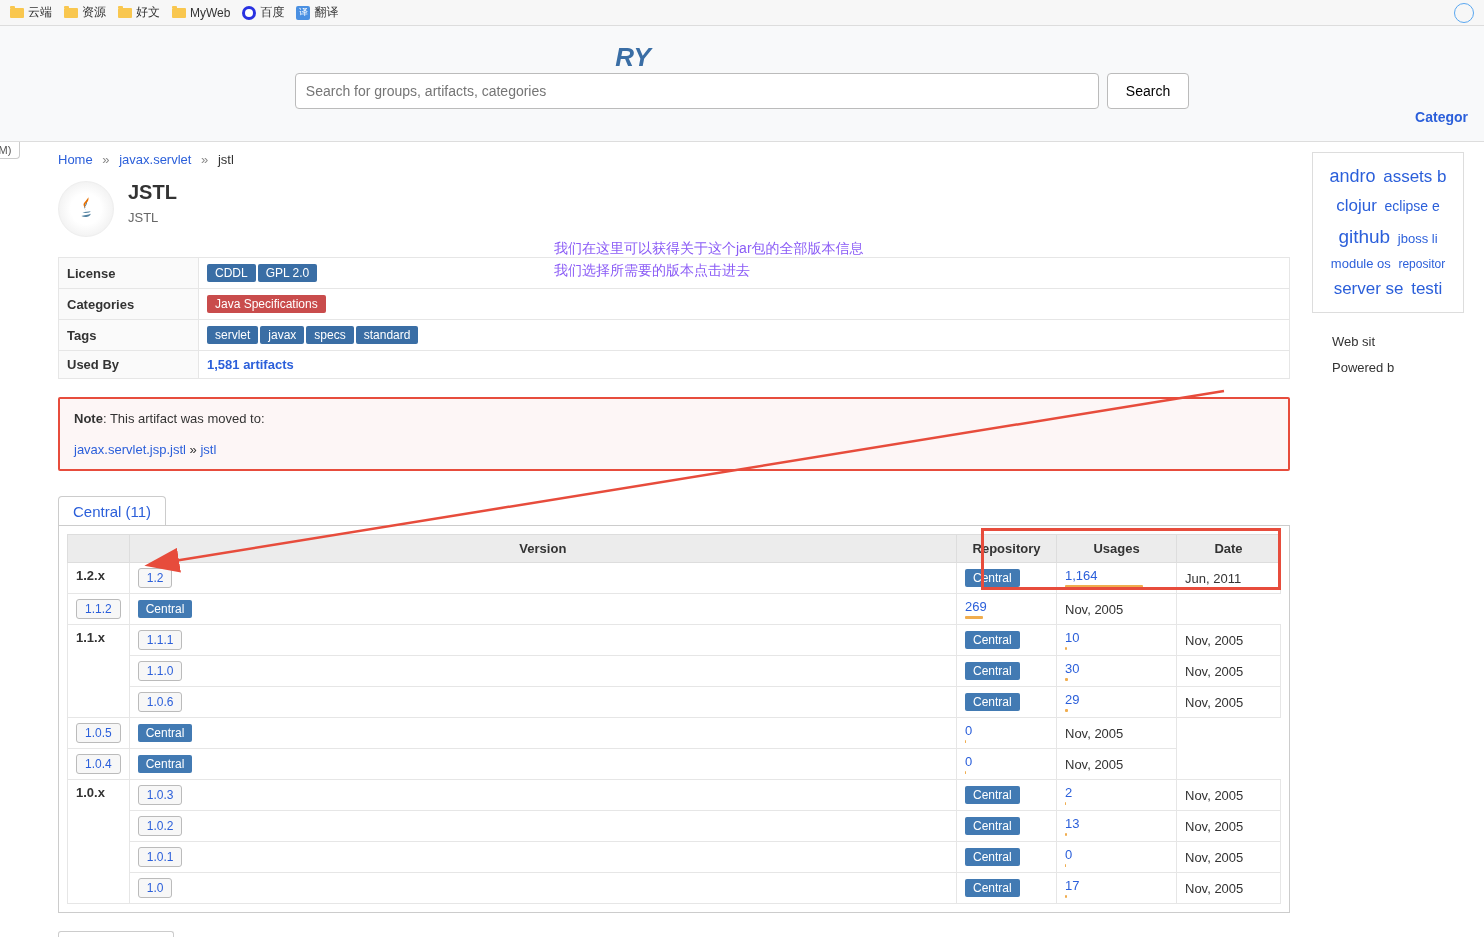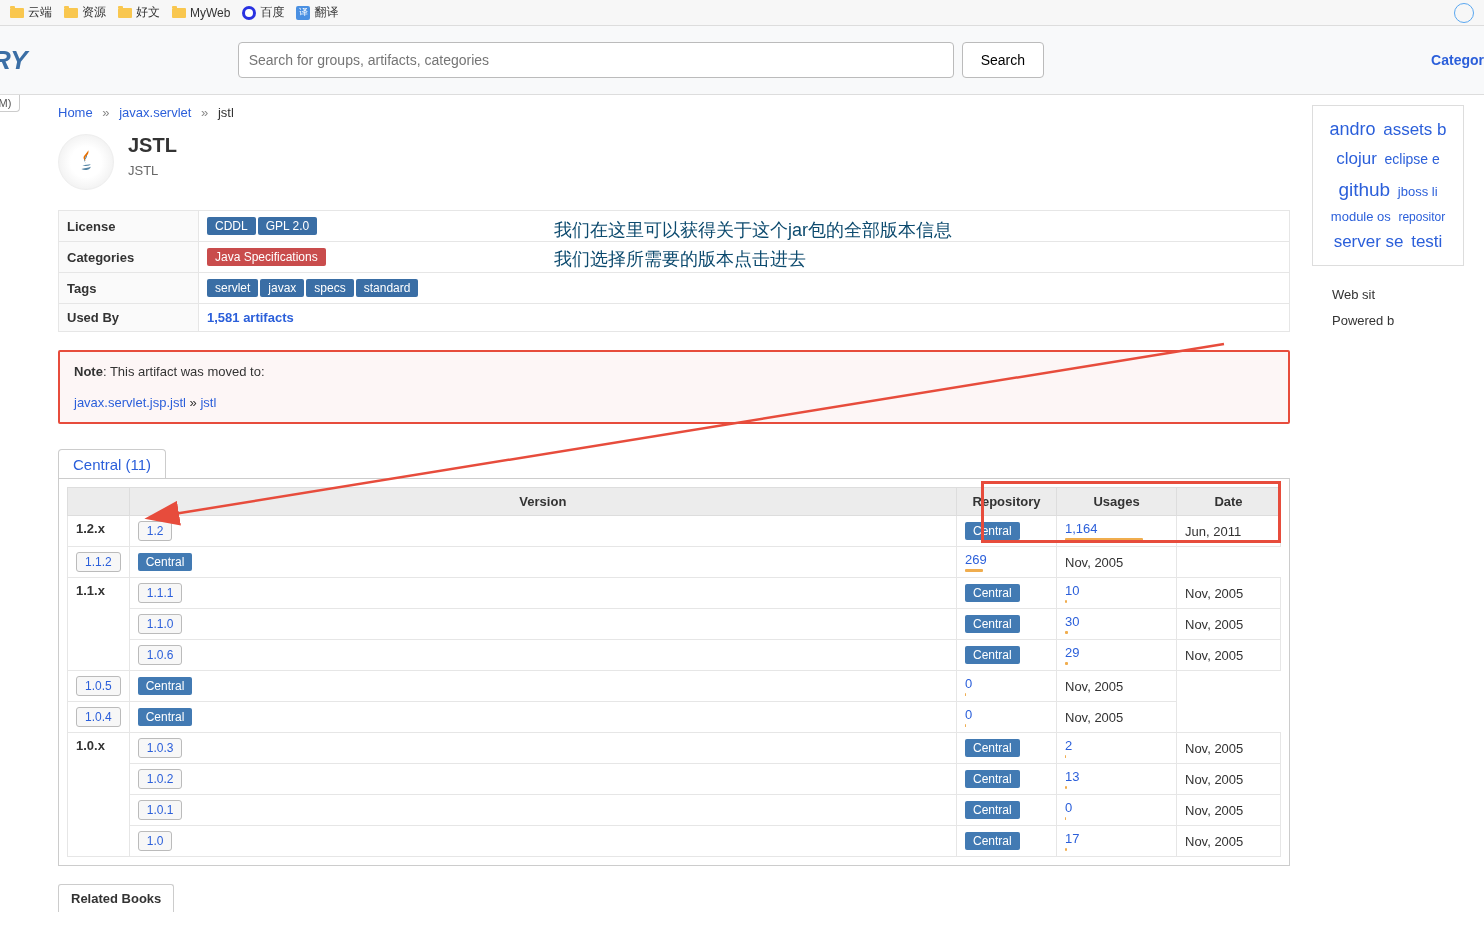--- a/index.html
+++ b/index.html
@@ -9,24 +9,24 @@
     .top-toolbar { display: flex; align-items: center; gap: 10px; padding: 4px 10px; background: #f7f7f7; border-bottom: 1px solid #ddd; height: 26px; }
     .bm { display: flex; align-items: center; gap: 4px; white-space: nowrap; font-size: 12px; cursor: pointer; }
     .folder-icon { width: 14px; height: 10px; background: #f9c74f; border-radius: 1px; display: inline-block; position: relative; }
     .folder-icon::before { content: ''; position: absolute; top: -2px; left: 0; width: 5px; height: 2px; background: #f9c74f; border-radius: 1px 1px 0 0; }
     .baidu-icon { width: 14px; height: 14px; display: inline-block; border-radius: 50%; background: linear-gradient(#2932e1,#2932e1); position: relative; }
     .baidu-icon::after { content: ''; position: absolute; left: 3px; top: 3px; width: 8px; height: 8px; background: white; border-radius: 50%; }
     .trans-icon { width: 14px; height: 14px; background: #4a90e2; color: #fff; font-size: 9px; display: inline-flex; align-items: center; justify-content: center; border-radius: 2px; }
     .spacer { flex: 1; }
     .profile-circle { width: 20px; height: 20px; border: 1.5px solid #5aa7f0; border-radius: 50%; }
     
-    .header-bar { background: #f8f9fa; border-bottom: 1px solid #ddd; padding: 16px 0; display: flex; align-items: center; }
+    .header-bar { background: #f8f9fa; border-bottom: 1px solid #ddd; padding: 16px 16px; display: flex; align-items: center; flex-direction: column; }
     .logo-ry { font-size: 26px; font-weight: bold; color: #3a6ea5; font-style: italic; margin-left: -8px; margin-right: 210px; }
     .search-wrap { display: flex; gap: 8px; align-items: center; }
-    .search-input { width: 716px; height: 36px; border: 1px solid #bbb; border-radius: 4px; padding: 0 10px; font-size: 14px; }
+    .search-input { width: 804px; height: 36px; border: 1px solid #bbb; border-radius: 4px; padding: 0 10px; font-size: 14px; }
     .search-btn { height: 36px; padding: 0 18px; background: #fff; border: 1px solid #bbb; border-radius: 4px; cursor: pointer; font-size: 14px; }
     .category-link { margin-left: auto; margin-right: 0; color: #2b5fda; font-weight: bold; font-size: 14px; text-align: center; }
     
     .main-layout { display: flex; }
     .left-stub { width: 44px; }
     .left-stub .pill { border: 1px solid #ccc; border-radius: 0 0 4px 4px; border-top: none; margin-left: -10px; padding: 2px 4px; font-size: 11px; color: #555; width: 30px; text-align: center; }
     .content { flex: 1; padding: 10px 14px; max-width: 1260px; }
     .right-sidebar { width: 160px; padding: 10px 0 10px 8px; overflow: hidden; }
     
     .breadcrumb { margin-bottom: 14px; font-size: 13px; }
@@ -41,21 +41,21 @@
     .meta-table { width: 100%; border-collapse: collapse; margin-bottom: 18px; }
     .meta-table td { padding: 6px 8px; border: 1px solid #e6e6e6; vertical-align: middle; }
     .meta-table td.label { width: 140px; background: #fafafa; font-weight: bold; }
     .badge { display: inline-block; padding: 2px 8px; background: #3a6ea5; color: #fff; font-size: 12px; border-radius: 2px; margin-right: 2px; }
     .badge.red { background: #c94c4c; }
     
     .note-box { border: 2px solid #e74c3c; background: #fdf6f6; padding: 12px 14px; border-radius: 2px; margin-bottom: 24px; position: relative; }
     .note-box .note-label { font-weight: bold; }
     .note-box .moved-to { margin-top: 16px; }
     
-    .annotation { position: absolute; color: #0c4a6e; font-size: 18px; line-height: 1.6; pointer-events: none; margin-top: 26px; }
+    .annotation { position: absolute; color: #8b5cf6; font-size: 14px; line-height: 1.6; pointer-events: none; }
     
     .tab-container { position: relative; }
     .tab { display: inline-block; background: #fff; border: 1px solid #ccc; border-bottom: none; border-radius: 4px 4px 0 0; padding: 6px 14px; color: #2b5fda; font-size: 15px; position: relative; top: 1px; }
     .tab-body { border: 1px solid #ccc; padding: 8px; overflow-x: auto; }
     
     .version-table { width: 100%; border-collapse: collapse; min-width: 1170px; }
     .version-table thead th { background: #ececec; padding: 6px 8px; font-weight: bold; border: 1px solid #ddd; font-size: 13px; }
     .version-table tbody td { padding: 5px 8px; border: 1px solid #e6e6e6; font-size: 13px; vertical-align: middle; }
     .version-table .group-cell { font-weight: bold; vertical-align: top; width: 48px; }
     .version-chip { display: inline-block; padding: 2px 8px; border: 1px solid #bbb; border-radius: 3px; background: #f7f7f7; color: #2b5fda; font-size: 12px; }

